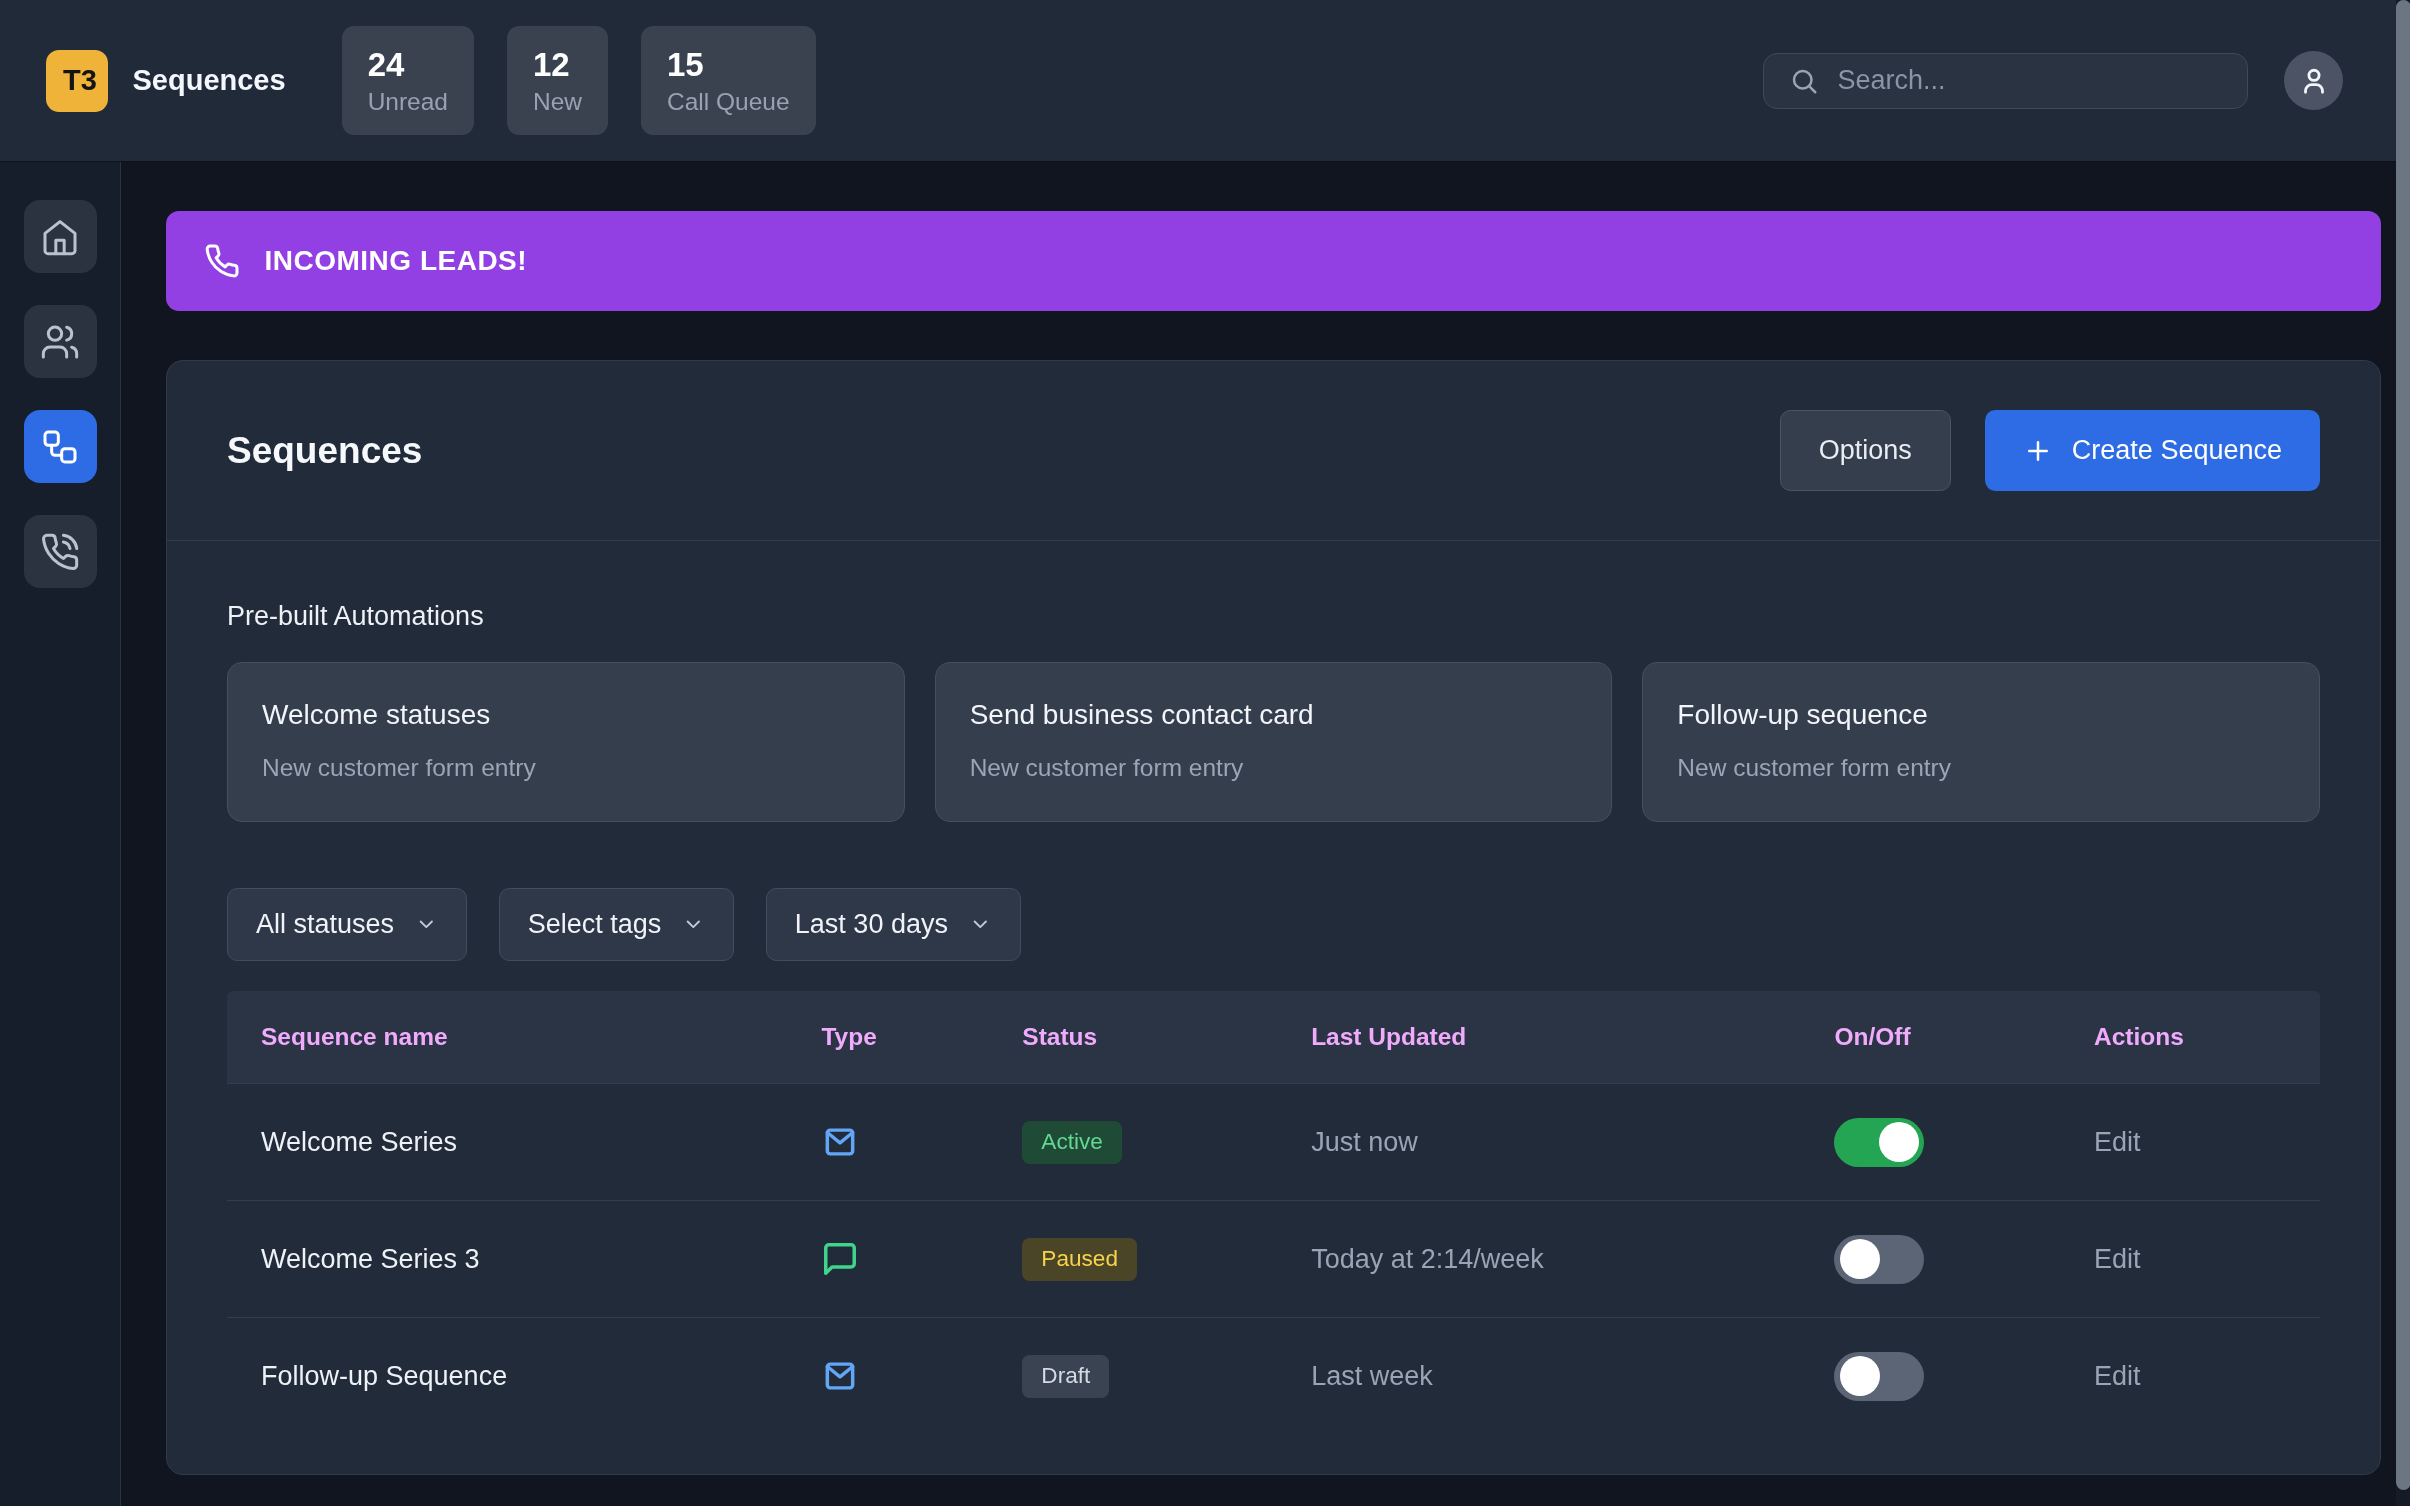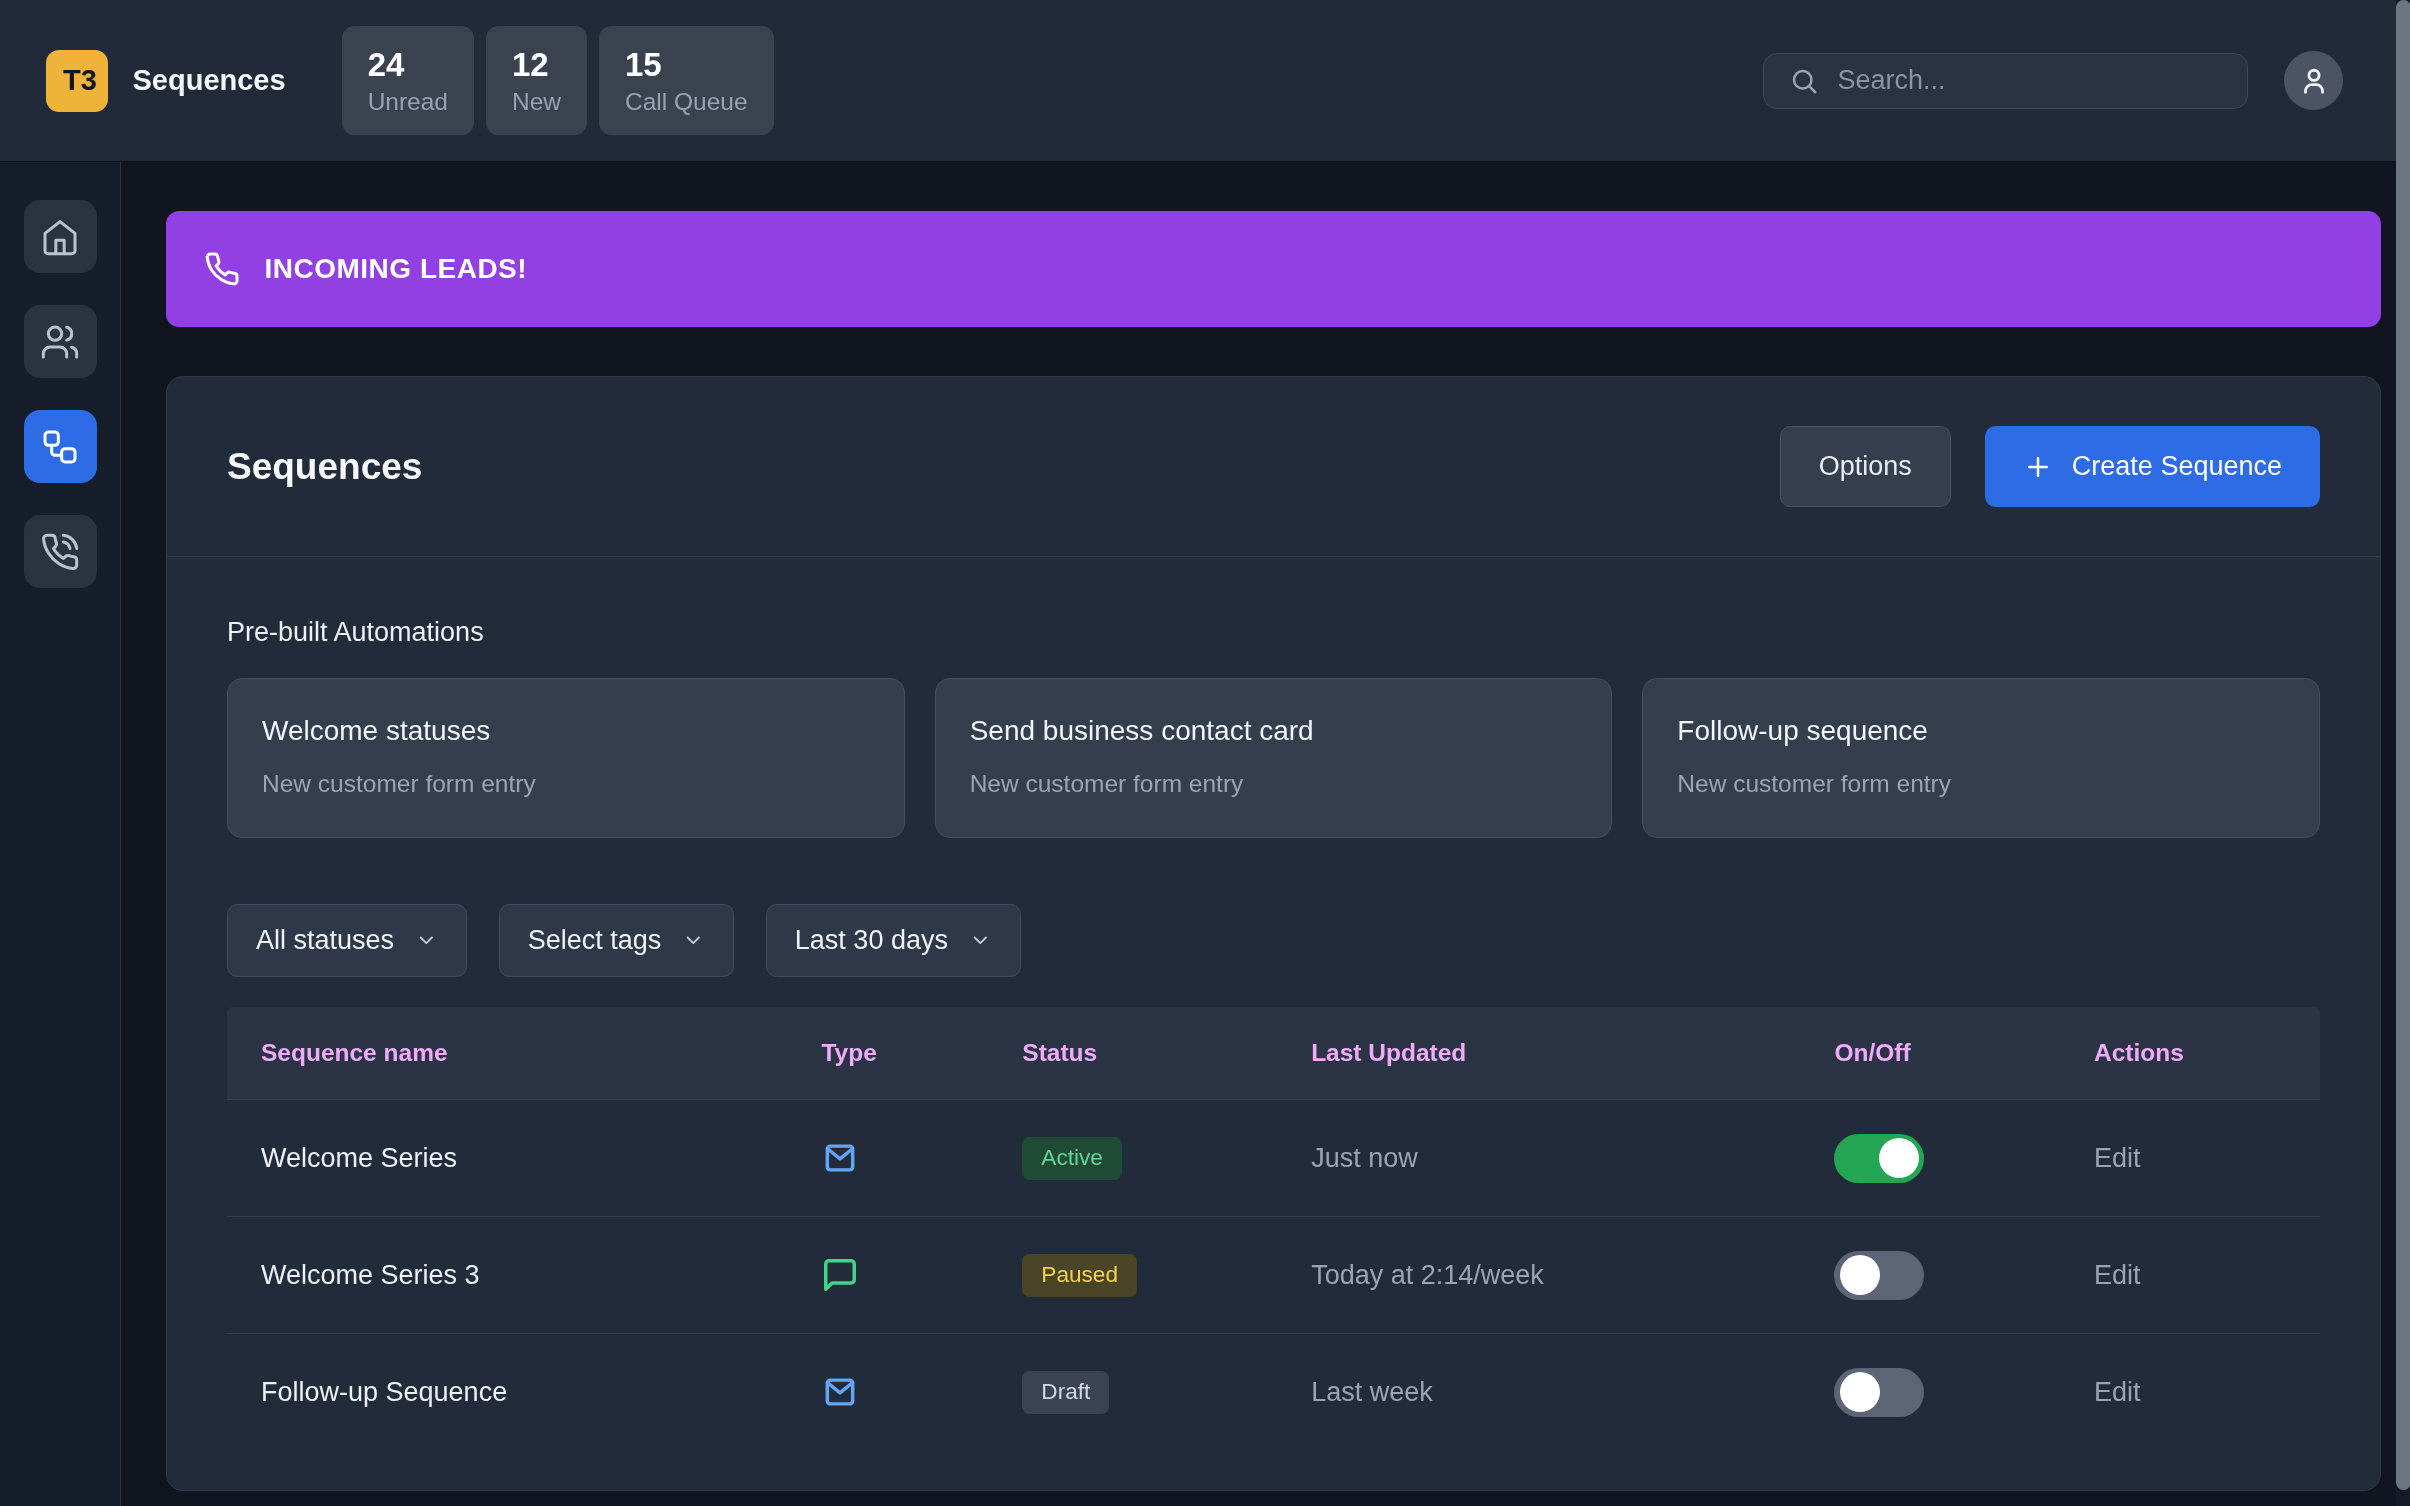--- a/index.html
+++ b/index.html
@@ -23,21 +23,21 @@
   .logo-badge {
     width: 62px; height: 62px;
     background: #f0b33a;
     border-radius: 13px;
     display: flex; align-items: center; justify-content: center;
     color: #141414; font-size: 29px; font-weight: bold;
     flex: 0 0 auto;
     padding-left: 6px;
   }
   .app-title { font-size: 29px; font-weight: 600; color: #f4f7fb; margin-left: 24.5px; }
-  .stats { display: flex; gap: 12px; margin-left: 56px; }
+  .stats { display: flex; gap: 33px; margin-left: 56px; }
   .stat-card {
     background: #3a4250;
     border-radius: 12.2px;
     padding: 21px 26px 19px 26px;
     min-width: 99px;
   }
   .stat-value { font-size: 33px; font-weight: bold; color: #ffffff; line-height: 1.1; }
   .stat-label { font-size: 24.5px; color: #98a2b3; margin-top: 5.6px; }
   .topbar-spacer { flex: 1; }
   .search-box {
@@ -77,21 +77,21 @@
     background: #2b3341;
     display: flex; align-items: center; justify-content: center;
     color: #b9c2cf;
   }
   .side-btn.active { background: #2d6ce5; color: #ffffff; }
 
   .main { flex: 1; padding: 49px 30px 41px 45px; overflow: hidden; }
 
   
   .banner {
-    height: 116px;
+    height: 100px;
     background: #9240e4;
     border-radius: 13px;
     display: flex; align-items: center;
     padding: 0 38px;
     color: #ffffff;
   }
   .banner-text { font-size: 28px; font-weight: 600; letter-spacing: 0.5px; margin-left: 24.5px; }
 
   
   .panel {

